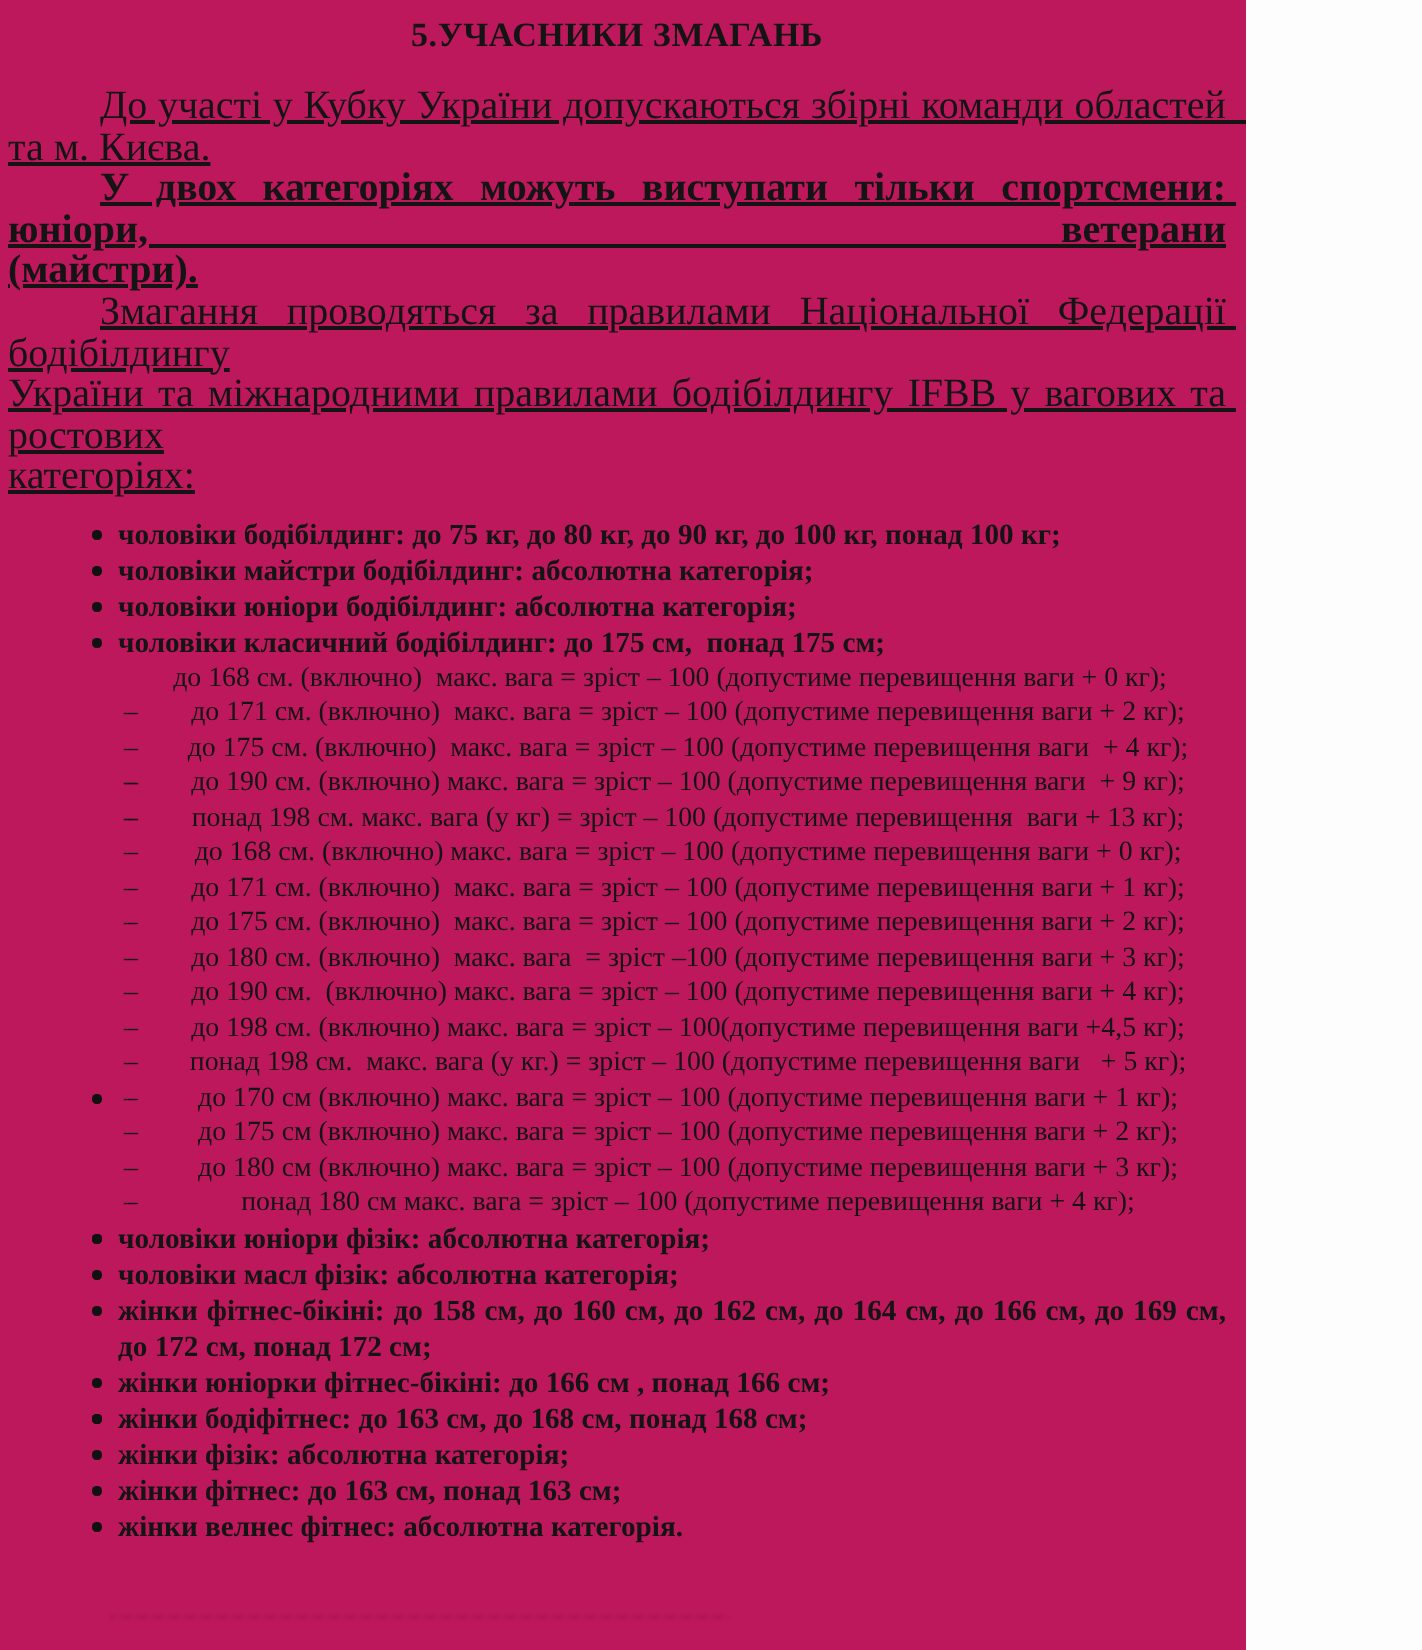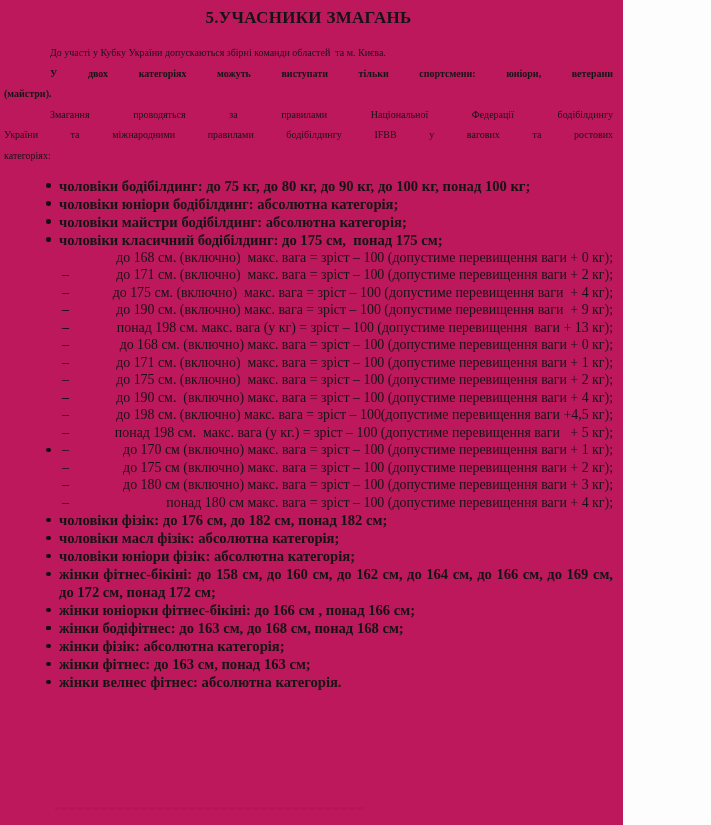--- a/index.html
+++ b/index.html
@@ -20,26 +20,27 @@
   }
   h1.doc-title {
     font-size: 17px;
     font-weight: bold;
     text-align: center;
     margin: 2px 0 15px 0;
     letter-spacing: 0.3px;
   }
   .paragraphs p {
     margin: 0;
-    font-size: 10px;
+    font-size: 20px;
     line-height: 20.6px;
     text-align: justify;
     text-align-last: auto;
     text-indent: 46px;
     white-space: pre-wrap;
+    text-decoration: underline;
   }
   .paragraphs p.bold {
     font-weight: bold;
     text-align-last: justify;
   }
   .paragraphs p.multiline {
     text-align-last: justify;
   }
   ul.cat-list {
     list-style: none;
@@ -69,21 +70,21 @@
     background: #111;
     border-radius: 50%;
   }
   .main span.r { font-weight: normal; }
   .sub {
     position: relative;
     padding-left: 71px;
     font-weight: normal;
     font-size: 13.9px;
     line-height: 17.5px;
-    text-align: right;
+    text-align: center;
     white-space: pre-wrap;
   }
   .sub .dash {
     position: absolute;
     left: 58px;
     top: 0;
   }
   .sub.nodash { padding-left: 53px; }
   .scan-artifact {
     position: absolute;
@@ -110,59 +111,59 @@
       <p class="multiline">Змагання проводяться за правилами Національної Федерації бодібілдингу
 України та міжнародними правилами бодібілдингу IFBB у вагових та ростових
 категоріях:</p>
     </div>
 
   <ul class="cat-list" id="category-list">
       <li>
         <div class="main"><span class="bullet"></span><span>чоловіки бодібілдинг: до 75 кг, до 80 кг, до 90 кг, до 100 кг, понад 100 кг;</span></div>
       </li>
       <li>
-        <div class="main"><span class="bullet"></span><span>чоловіки юніори бодібілдинг: абсолютна категорія;</span></div>
+        <div class="main"><span class="bullet"></span><span>чоловіки майстри бодібілдинг: абсолютна категорія;</span></div>
       </li>
       <li>
-        <div class="main"><span class="bullet"></span><span>чоловіки майстри бодібілдинг: абсолютна категорія;</span></div>
+        <div class="main"><span class="bullet"></span><span>чоловіки юніори бодібілдинг: абсолютна категорія;</span></div>
       </li>
       <li>
         <div class="main"><span class="bullet"></span><span>чоловіки класичний бодібілдинг: до 175 см,  понад 175 см;</span></div>
         <div class="sub nodash"><span>до 168 см. (включно)  макс. вага = зріст – 100 (допустиме перевищення ваги + 0 кг);</span></div>
         <div class="sub"><span class="dash">–</span><span>до 171 см. (включно)  макс. вага = зріст – 100 (допустиме перевищення ваги + 2 кг);</span></div>
         <div class="sub"><span class="dash">–</span><span>до 175 см. (включно)  макс. вага = зріст – 100 (допустиме перевищення ваги  + 4 кг);</span></div>
         <div class="sub"><span class="dash">–</span></div>
         <div class="sub"><span class="dash">–</span><span>до 190 см. (включно) макс. вага = зріст – 100 (допустиме перевищення ваги  + 9 кг);</span></div>
         <div class="sub"><span class="dash">–</span></div>
         <div class="sub"><span class="dash">–</span><span>понад 198 см. макс. вага (у кг) = зріст – 100 (допустиме перевищення  ваги + 13 кг);</span></div>
       </li>
       <li>
         <div class="sub"><span class="dash">–</span><span>до 168 см. (включно) макс. вага = зріст – 100 (допустиме перевищення ваги + 0 кг);</span></div>
         <div class="sub"><span class="dash">–</span><span>до 171 см. (включно)  макс. вага = зріст – 100 (допустиме перевищення ваги + 1 кг);</span></div>
         <div class="sub"><span class="dash">–</span><span>до 175 см. (включно)  макс. вага = зріст – 100 (допустиме перевищення ваги + 2 кг);</span></div>
-        <div class="sub"><span class="dash">–</span></div>
+        <div class="sub"><span class="dash">–</span><span>до 180 см. (включно)  макс. вага  = зріст –100 (допустиме перевищення ваги + 3 кг);</span></div>
         <div class="sub"><span class="dash">–</span><span>до 190 см.  (включно) макс. вага = зріст – 100 (допустиме перевищення ваги + 4 кг);</span></div>
         <div class="sub"><span class="dash">–</span><span>до 198 см. (включно) макс. вага = зріст – 100(допустиме перевищення ваги +4,5 кг);</span></div>
         <div class="sub"><span class="dash">–</span><span>понад 198 см.  макс. вага (у кг.) = зріст – 100 (допустиме перевищення ваги   + 5 кг);</span></div>
       </li>
       <li>
         <div class="main"><span class="bullet"></span></div>
         <div class="sub"><span class="dash">–</span><span>до 170 см (включно) макс. вага = зріст – 100 (допустиме перевищення ваги + 1 кг);</span></div>
         <div class="sub"><span class="dash">–</span><span>до 175 см (включно) макс. вага = зріст – 100 (допустиме перевищення ваги + 2 кг);</span></div>
         <div class="sub"><span class="dash">–</span><span>до 180 см (включно) макс. вага = зріст – 100 (допустиме перевищення ваги + 3 кг);</span></div>
         <div class="sub"><span class="dash">–</span><span>понад 180 см макс. вага = зріст – 100 (допустиме перевищення ваги + 4 кг);</span></div>
       </li>
       <li>
-        <div class="main"><span class="bullet"></span><span>чоловіки фізік: до 176 см, до 182 см, понад 182 см;</span></div>
+        <div class="main"><span class="bullet"></span></div>
+      </li>
+      <li>
+        <div class="main"><span class="bullet"></span><span>чоловіки юніори фізік: абсолютна категорія;</span></div>
       </li>
       <li>
         <div class="main"><span class="bullet"></span><span>чоловіки масл фізік: абсолютна категорія;</span></div>
-      </li>
-      <li>
-        <div class="main"><span class="bullet"></span><span>чоловіки юніори фізік: абсолютна категорія;</span></div>
       </li>
       <li>
         <div class="main"><span class="bullet"></span><span>жінки фітнес-бікіні: до 158 см, до 160 см, до 162 см, до 164 см, до 166 см, до 169 см, до 172 см, понад 172 см;</span></div>
       </li>
       <li>
         <div class="main"><span class="bullet"></span><span>жінки юніорки фітнес-бікіні: до 166 см , понад 166 см;</span></div>
       </li>
       <li>
         <div class="main"><span class="bullet"></span></div>
       </li>

